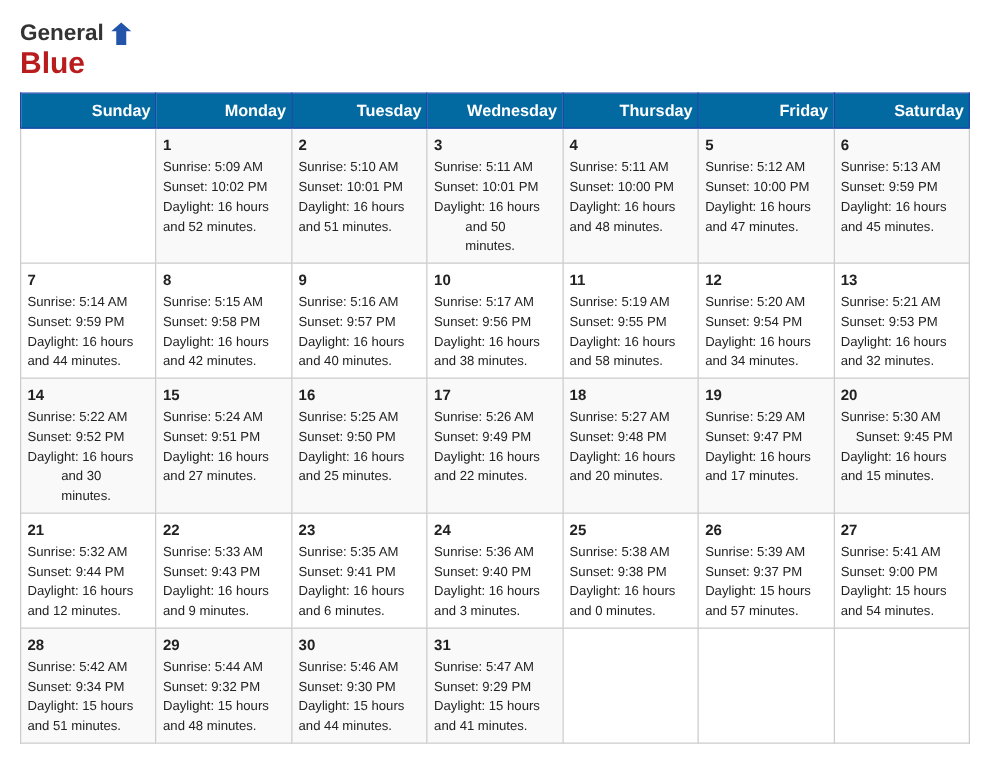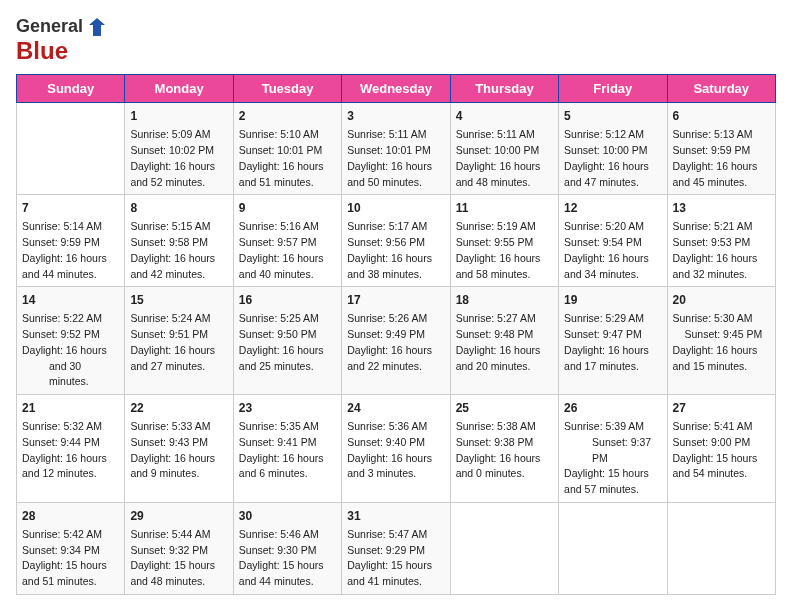--- a/index.html
+++ b/index.html
@@ -30,24 +30,24 @@
     .location {
       font-size: 15px;
       color: #555;
     }
     table {
       width: 100%;
       border-collapse: collapse;
       font-size: 11px;
     }
     thead tr th {
-      background: #ec4899;
+      background: #0369a1;
       color: #fff;
       padding: 6px 4px;
-      text-align: center;
+      text-align: right;
       font-size: 13px;
       font-weight: bold;
       border: 1px solid #1a44aa;
     }
     tbody tr td {
       border: 1px solid #ccc;
       padding: 4px 5px;
       vertical-align: top;
       height: 80px;
       width: 108px;
@@ -117,21 +117,21 @@
           <span style="display: block;">Sunrise: 5:10 AM</span>
           <span style="display: block;">Sunset: 10:01 PM</span>
           <span style="display: block;">Daylight: 16 hours</span>
           <span style="display: block;">and 51 minutes.</span>
         </td>
         <td>
           <span class="day-number">3</span>
           <span style="display: block;">Sunrise: 5:11 AM</span>
           <span style="display: block;">Sunset: 10:01 PM</span>
           <span style="display: block;">Daylight: 16 hours</span>
-          <span style="display: block;">and 50 minutes.</span>
+          <span style="display: block; margin-left: 25px;">and 50 minutes.</span>
         </td>
         <td>
           <span class="day-number">4</span>
           <span style="display: block;">Sunrise: 5:11 AM</span>
           <span style="display: block;">Sunset: 10:00 PM</span>
           <span style="display: block;">Daylight: 16 hours</span>
           <span style="display: block;">and 48 minutes.</span>
         </td>
         <td>
           <span class="day-number">5</span>
@@ -282,21 +282,21 @@
         <td>
           <span class="day-number">25</span>
           <span style="display: block;">Sunrise: 5:38 AM</span>
           <span style="display: block;">Sunset: 9:38 PM</span>
           <span style="display: block;">Daylight: 16 hours</span>
           <span style="display: block;">and 0 minutes.</span>
         </td>
         <td>
           <span class="day-number">26</span>
           <span style="display: block;">Sunrise: 5:39 AM</span>
-          <span style="display: block; margin-left: 28px;">Sunset: 9:37 PM</span>
+          <span style="display: block;">Sunset: 9:37 PM</span>
           <span style="display: block;">Daylight: 15 hours</span>
           <span style="display: block;">and 57 minutes.</span>
         </td>
         <td>
           <span class="day-number">27</span>
           <span style="display: block;">Sunrise: 5:41 AM</span>
           <span style="display: block;">Sunset: 9:00 PM</span>
           <span style="display: block;">Daylight: 15 hours</span>
           <span style="display: block;">and 54 minutes.</span>
         </td>

